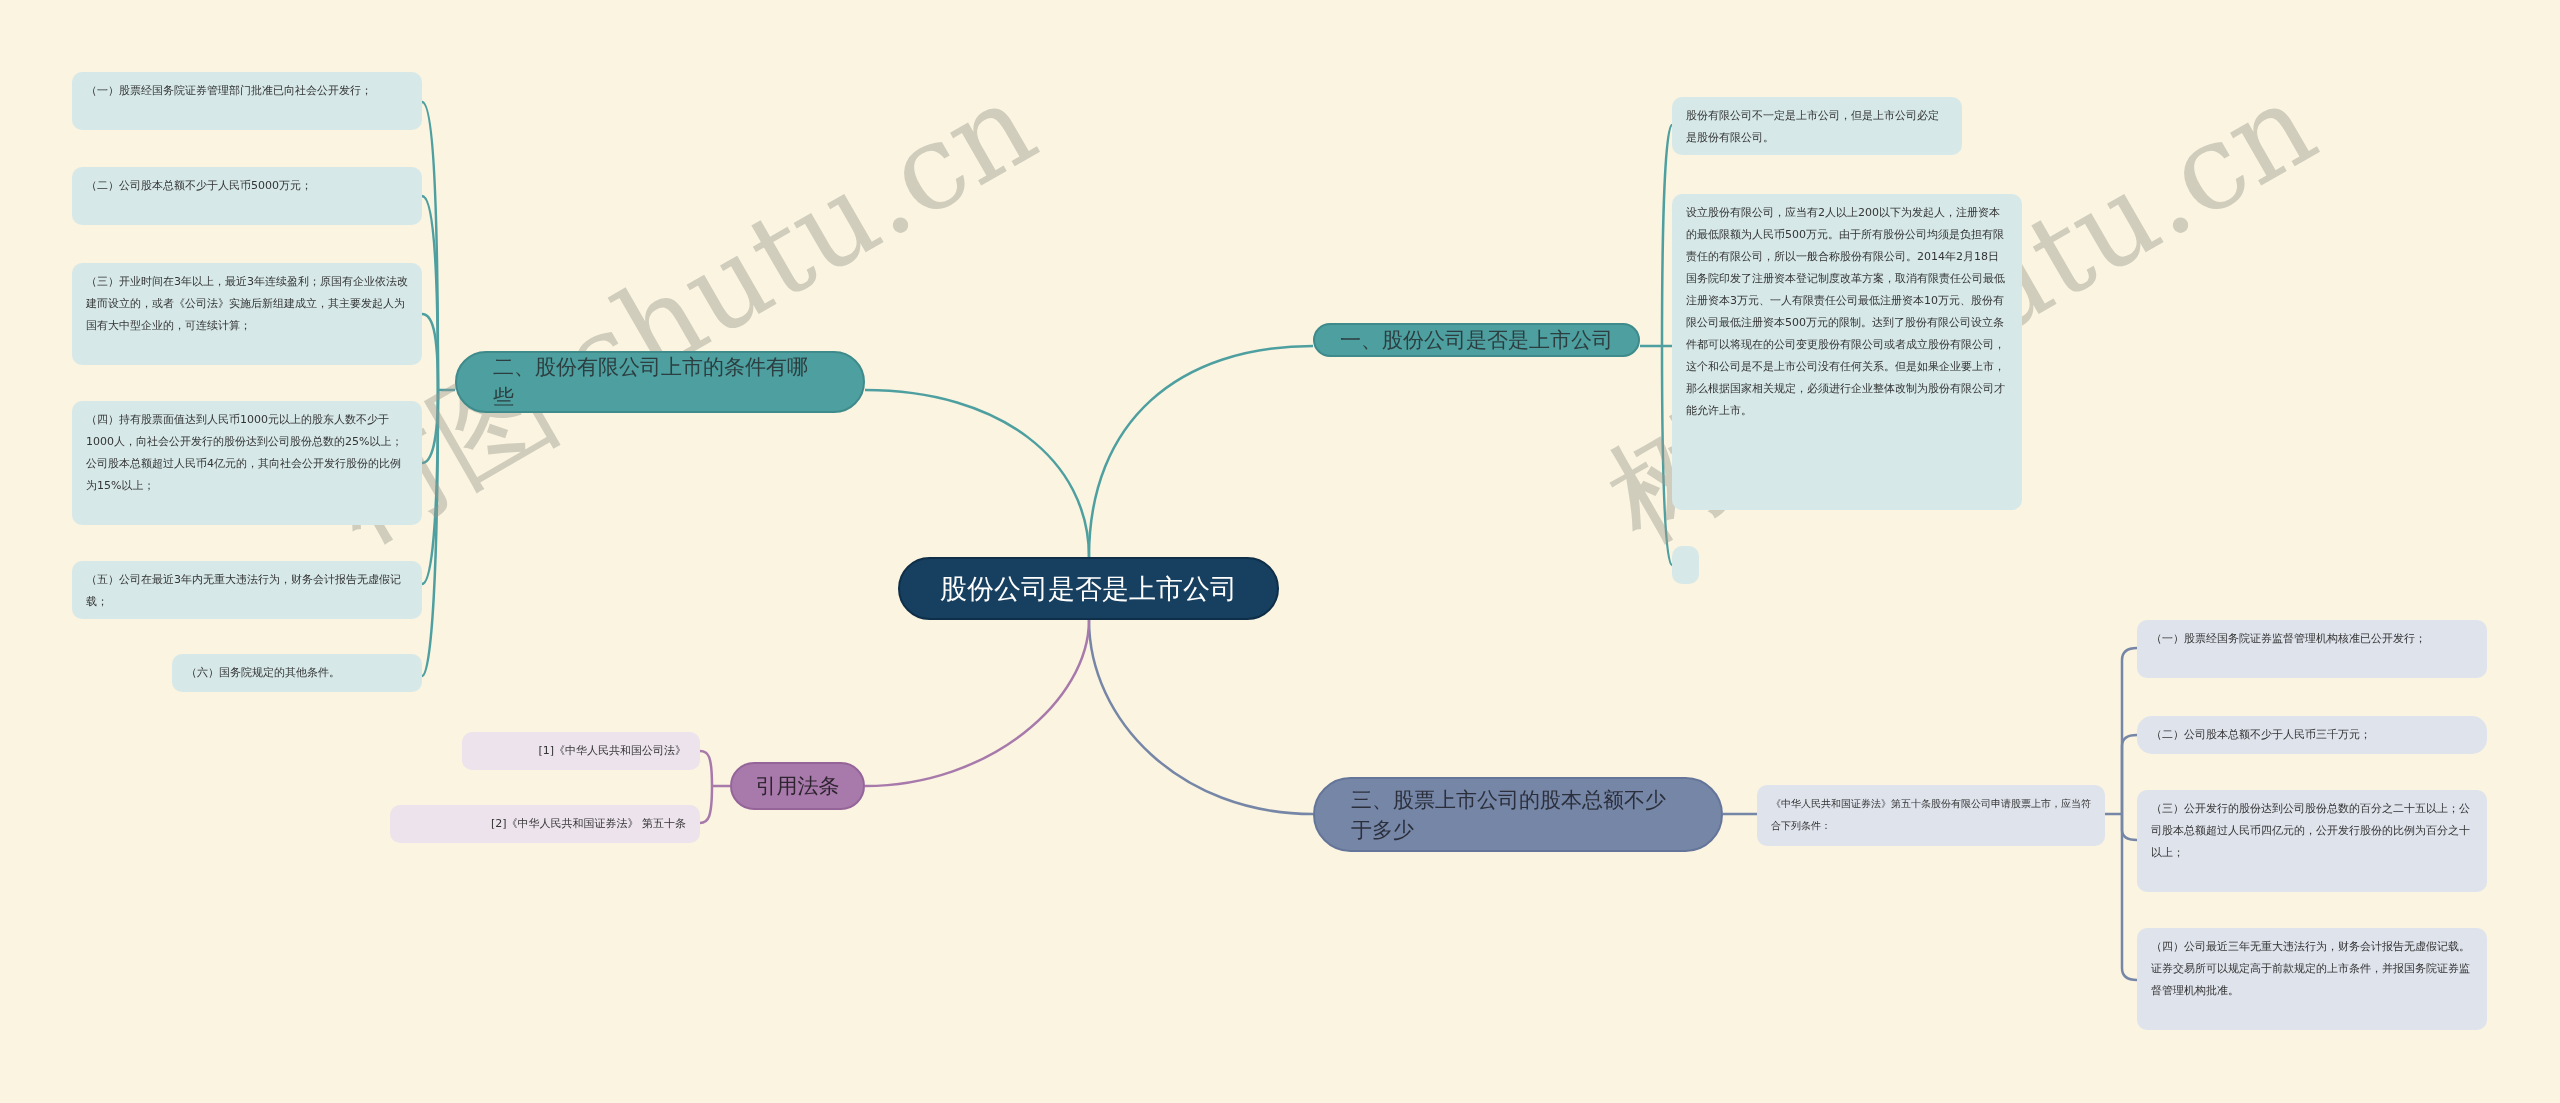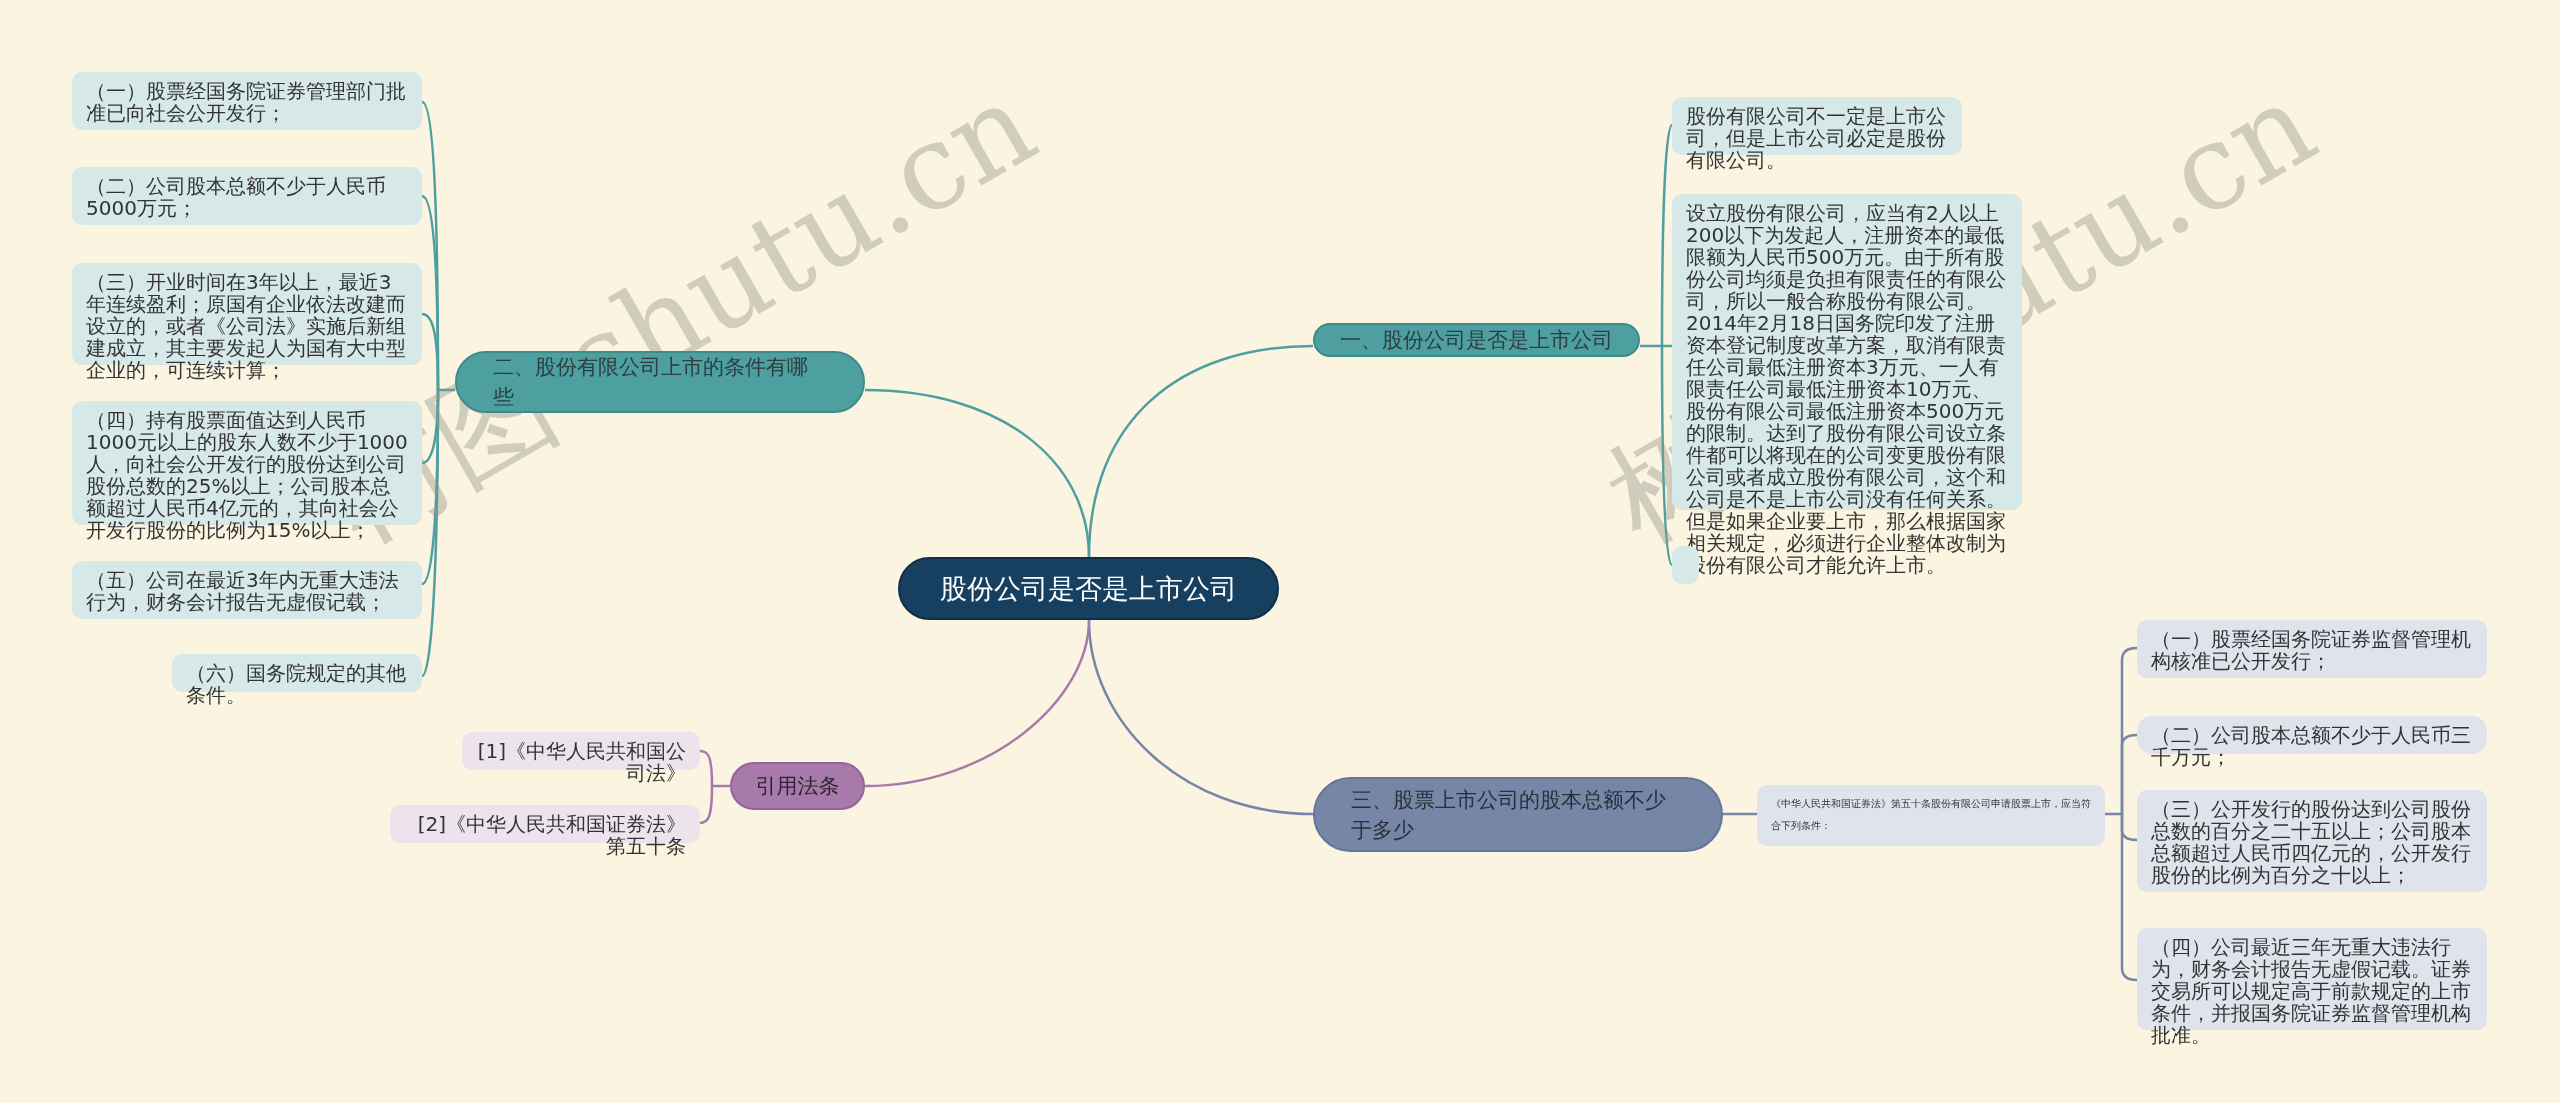--- a/index.html
+++ b/index.html
@@ -16,21 +16,21 @@
     border:2px solid #0f2f48;
   }
   .main {
     border-radius:38px; font-size:21px; color:#2c3e3f;
     display:flex; align-items:center; padding:0 36px; line-height:30px;
   }
   .teal { background:#4e9fa0; border:2px solid #3f8a8b; }
   .slate { background:#7686a6; border:2px solid #65759a; color:#2b2f3c; }
   .purple { background:#a87aab; border:2px solid #95659a; color:#2e2430; justify-content:center; }
   .leaf {
-    border-radius:10px; font-size:20px; line-height:22px; color:#333;
+    border-radius:10px; font-size:11px; line-height:22px; color:#333;
     padding:8px 14px;
   }
   .leaf-teal { background:#d7e8e8; }
   .leaf-slate { background:#dfe3ec; }
   .leaf-purple { background:#ece3ec; }
   .watermark {
     position:absolute; font-family:"DejaVu Serif", "Liberation Serif", serif;
     font-size:118px; color:rgba(150,150,140,0.42); transform:rotate(-30deg);
     transform-origin:left bottom; white-space:nowrap; pointer-events:none;
   }

